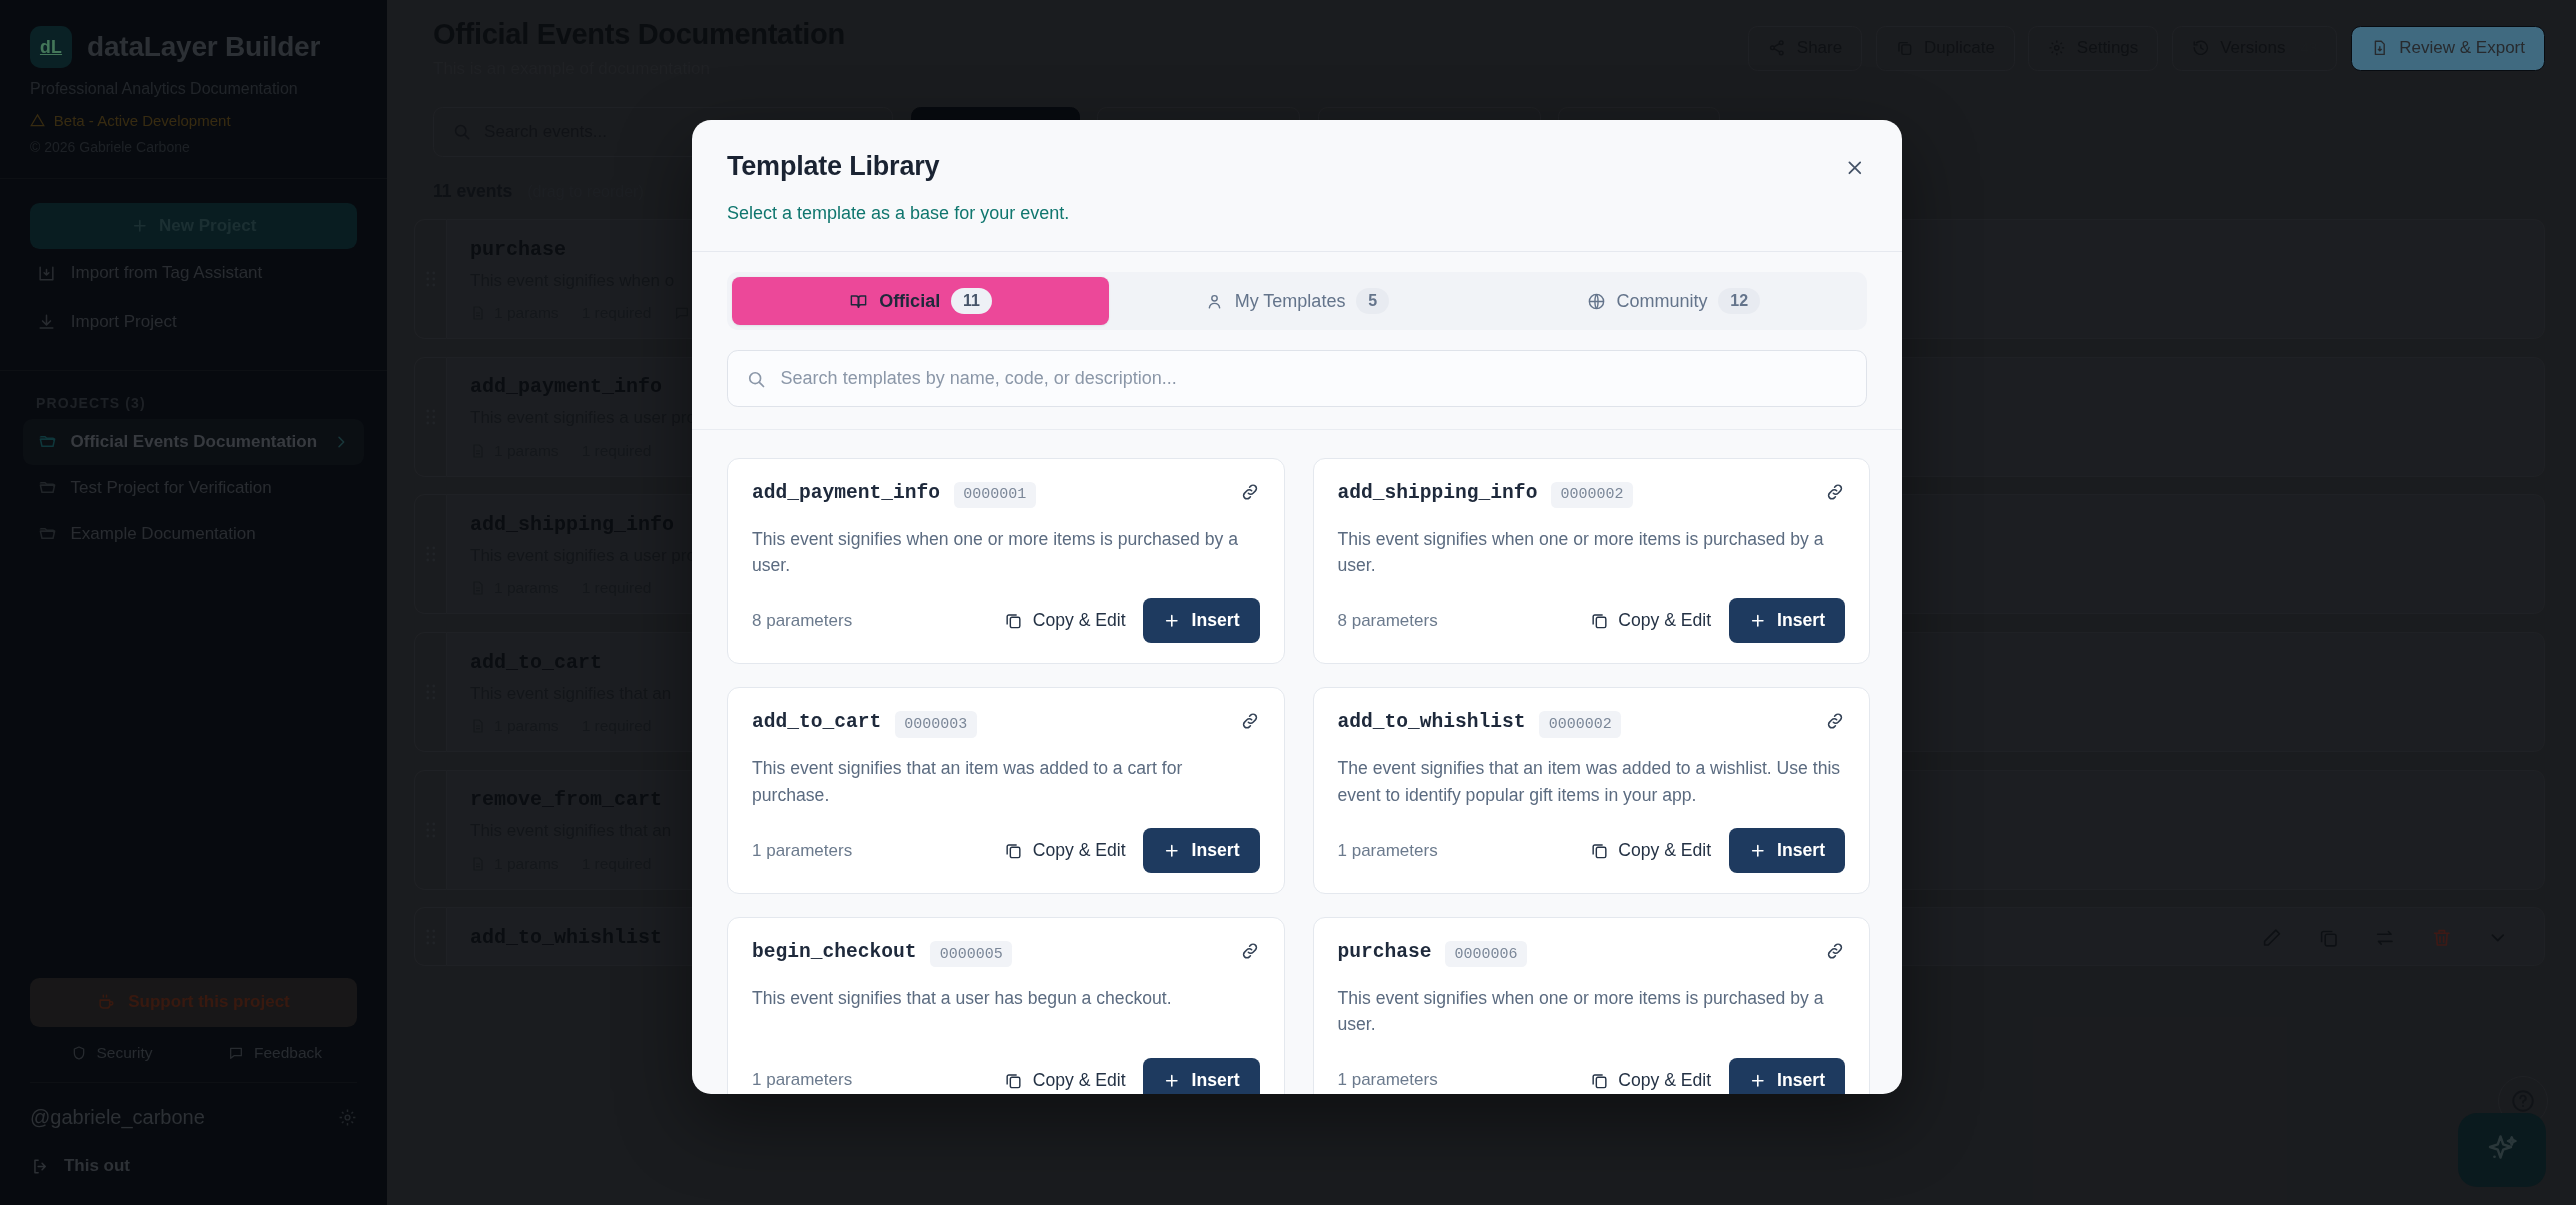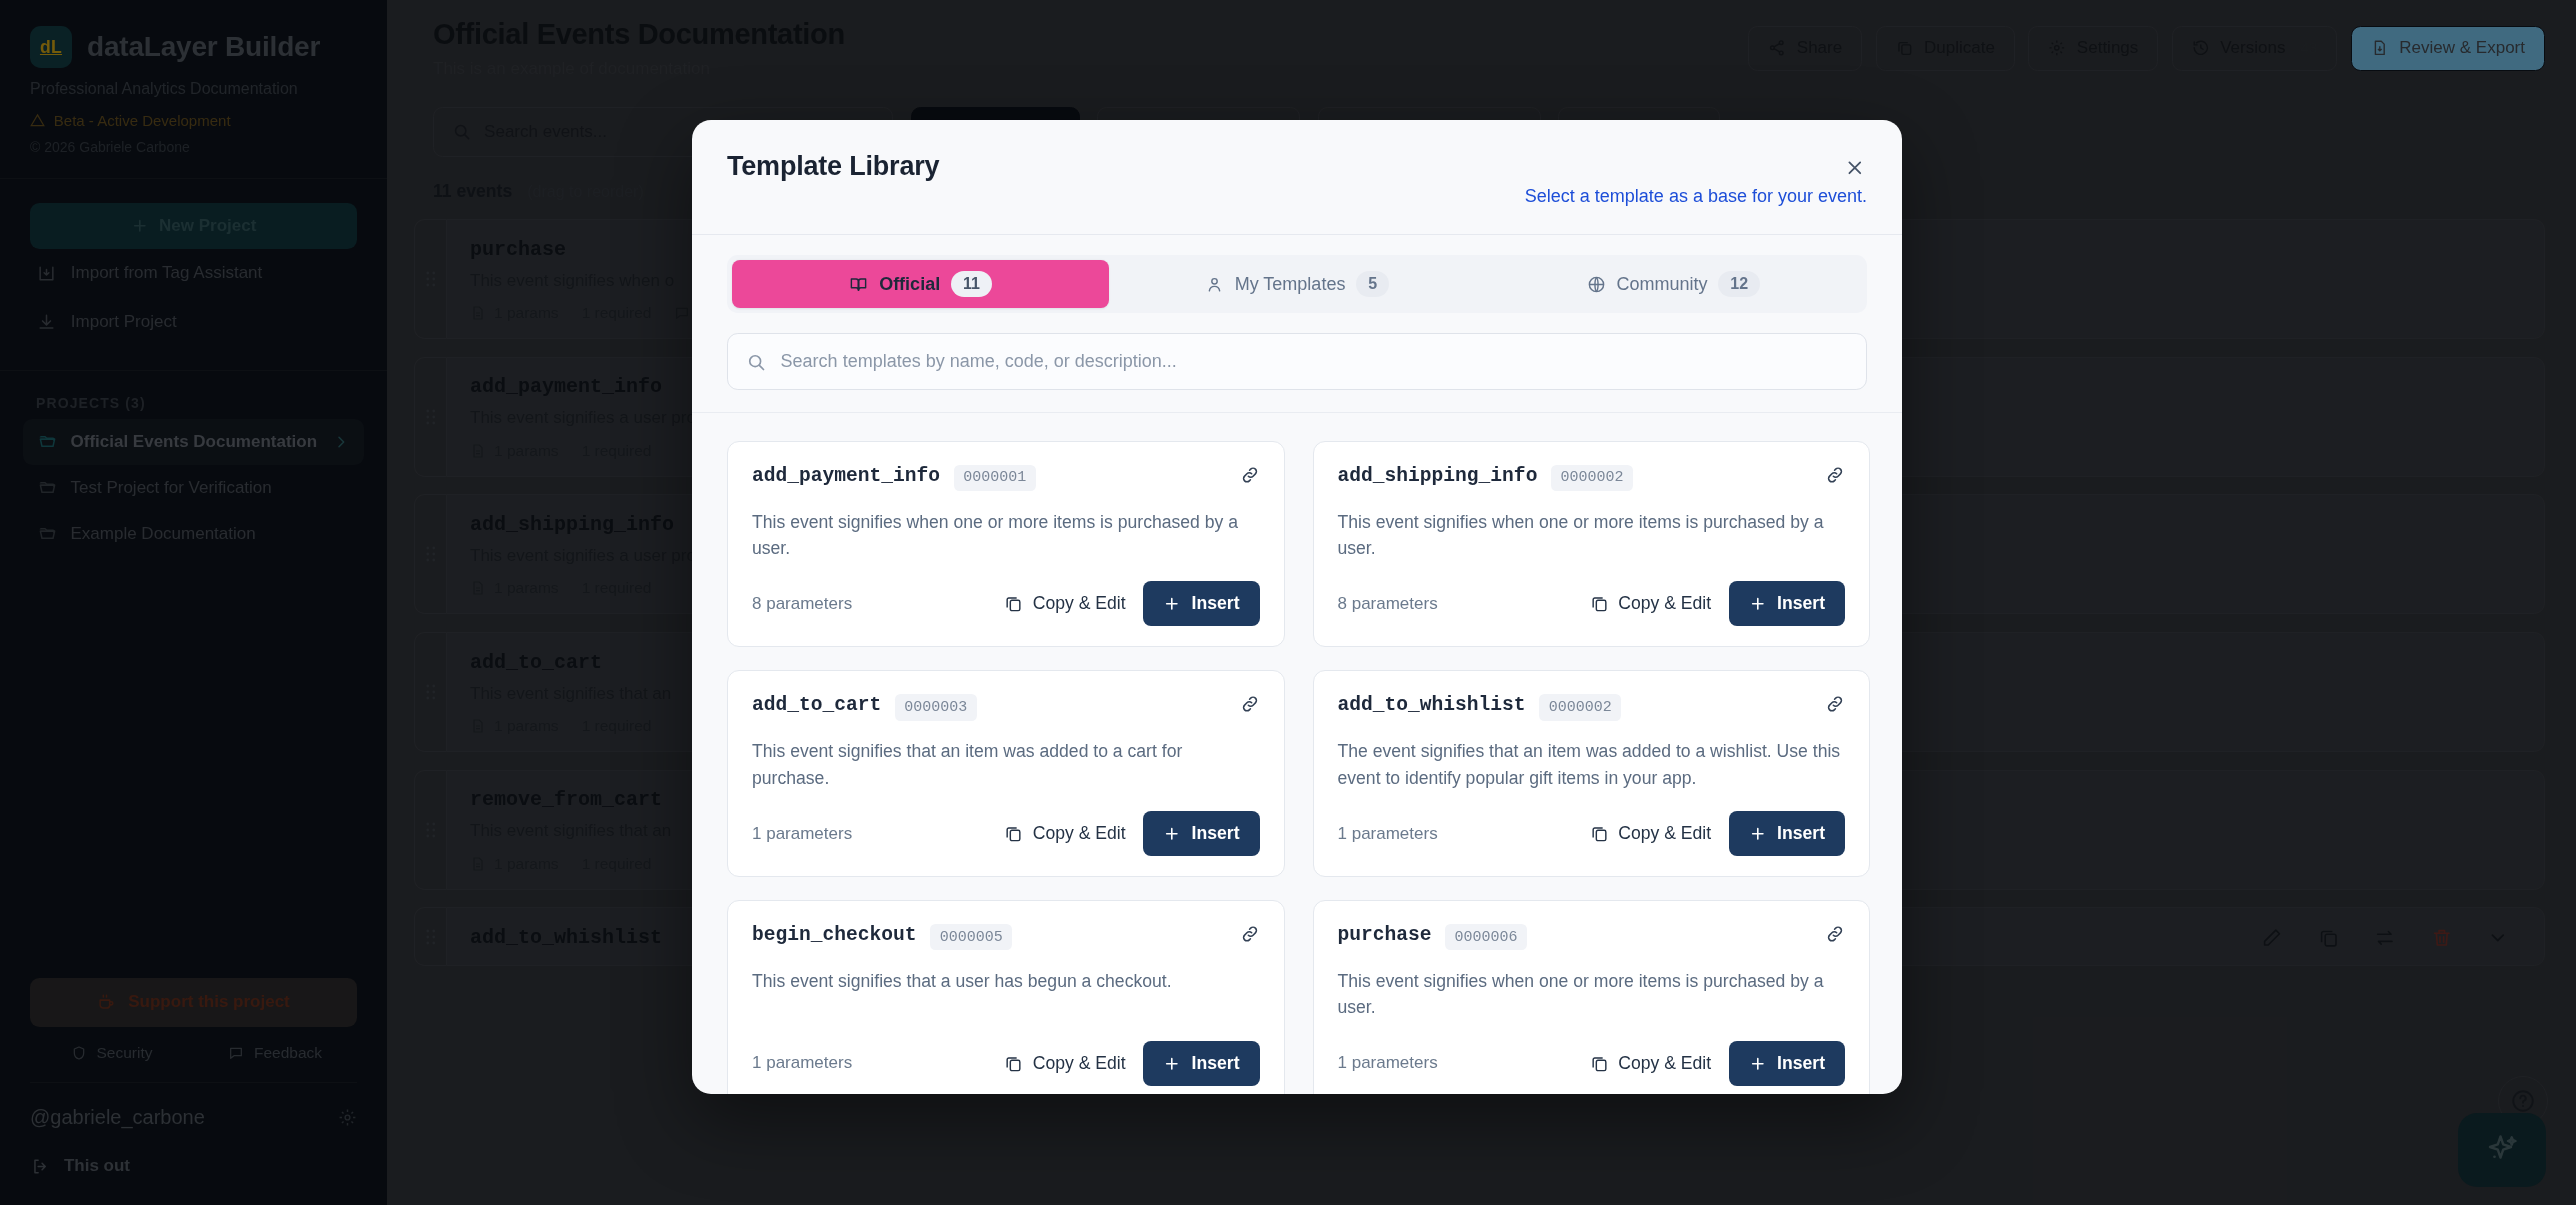--- a/index.html
+++ b/index.html
@@ -18,21 +18,21 @@
     display: flex; flex-direction: column;
     flex-shrink: 0;
     position: relative; z-index: 1;
   }
   .sb-brand { padding: 26px 30px 0 30px; }
   .sb-brand-row { display: flex; align-items: center; gap: 15px; }
   .sb-logo {
     width: 42px; height: 42px; border-radius: 10.8px;
     background: #0d3b40;
     display: flex; align-items: center; justify-content: center;
-    color: #eab308; font-size: 17.6px; font-weight: 700; letter-spacing: 0.3px; text-decoration: underline;
+    color: #86efac; font-size: 17.6px; font-weight: 700; letter-spacing: 0.3px; text-decoration: underline;
   }
   .sb-title { font-size: 28px; font-weight: 700; color: #555b60; letter-spacing: -0.2px; }
   .sb-sub { margin-top: 12px; font-size: 16px; color: #3c4248; }
   .sb-beta { margin-top: 13.5px; font-size: 15px; color: #6b5015; display: flex; align-items: center; gap: 8.8px; }
   .sb-copy { margin-top: 10.8px; font-size: 14px; color: #343a40; }
 
   .sb-div { height: 0.7px; background: #14181d; margin: 23px 0 0 0; }
 
   .sb-actions { padding: 24px 30px 0 30px; }
   .btn-new {
@@ -145,21 +145,21 @@
   .modal {
     position: absolute; left: 692px; top: 120px;
     width: 1210px; height: 974px;
     background: #f8f9fb; border-radius: 19px;
     box-shadow: 0 27px 74px rgba(0,0,0,.45);
     z-index: 11; overflow: hidden;
     display: flex; flex-direction: column;
   }
   .m-head { padding: 31px 35px 27px 35px; position: relative; border-bottom: 0.7px solid #e6e9ef; }
   .m-title { font-size: 27px; font-weight: 700; color: #1a2332; letter-spacing: -0.2px; }
-  .m-sub { margin-top: 4px; font-size: 18px; color: #1d4ed8; text-align: right; }
+  .m-sub { margin-top: 21px; font-size: 18px; color: #0f766e; }
   .m-close {
     position: absolute; right: 28px; top: 28px; width: 39px; height: 39px;
     display: flex; align-items: center; justify-content: center;
     color: #475569; font-size: 23px; cursor: pointer; border-radius: 6.8px; background: transparent; border: none;
   }
 
   .m-tabsrow { padding: 20px 35px 0 35px; }
   .m-tabs {
     background: #f1f3f7; border-radius: 10.8px; padding: 5.4px;
     display: flex; height: 58px;

